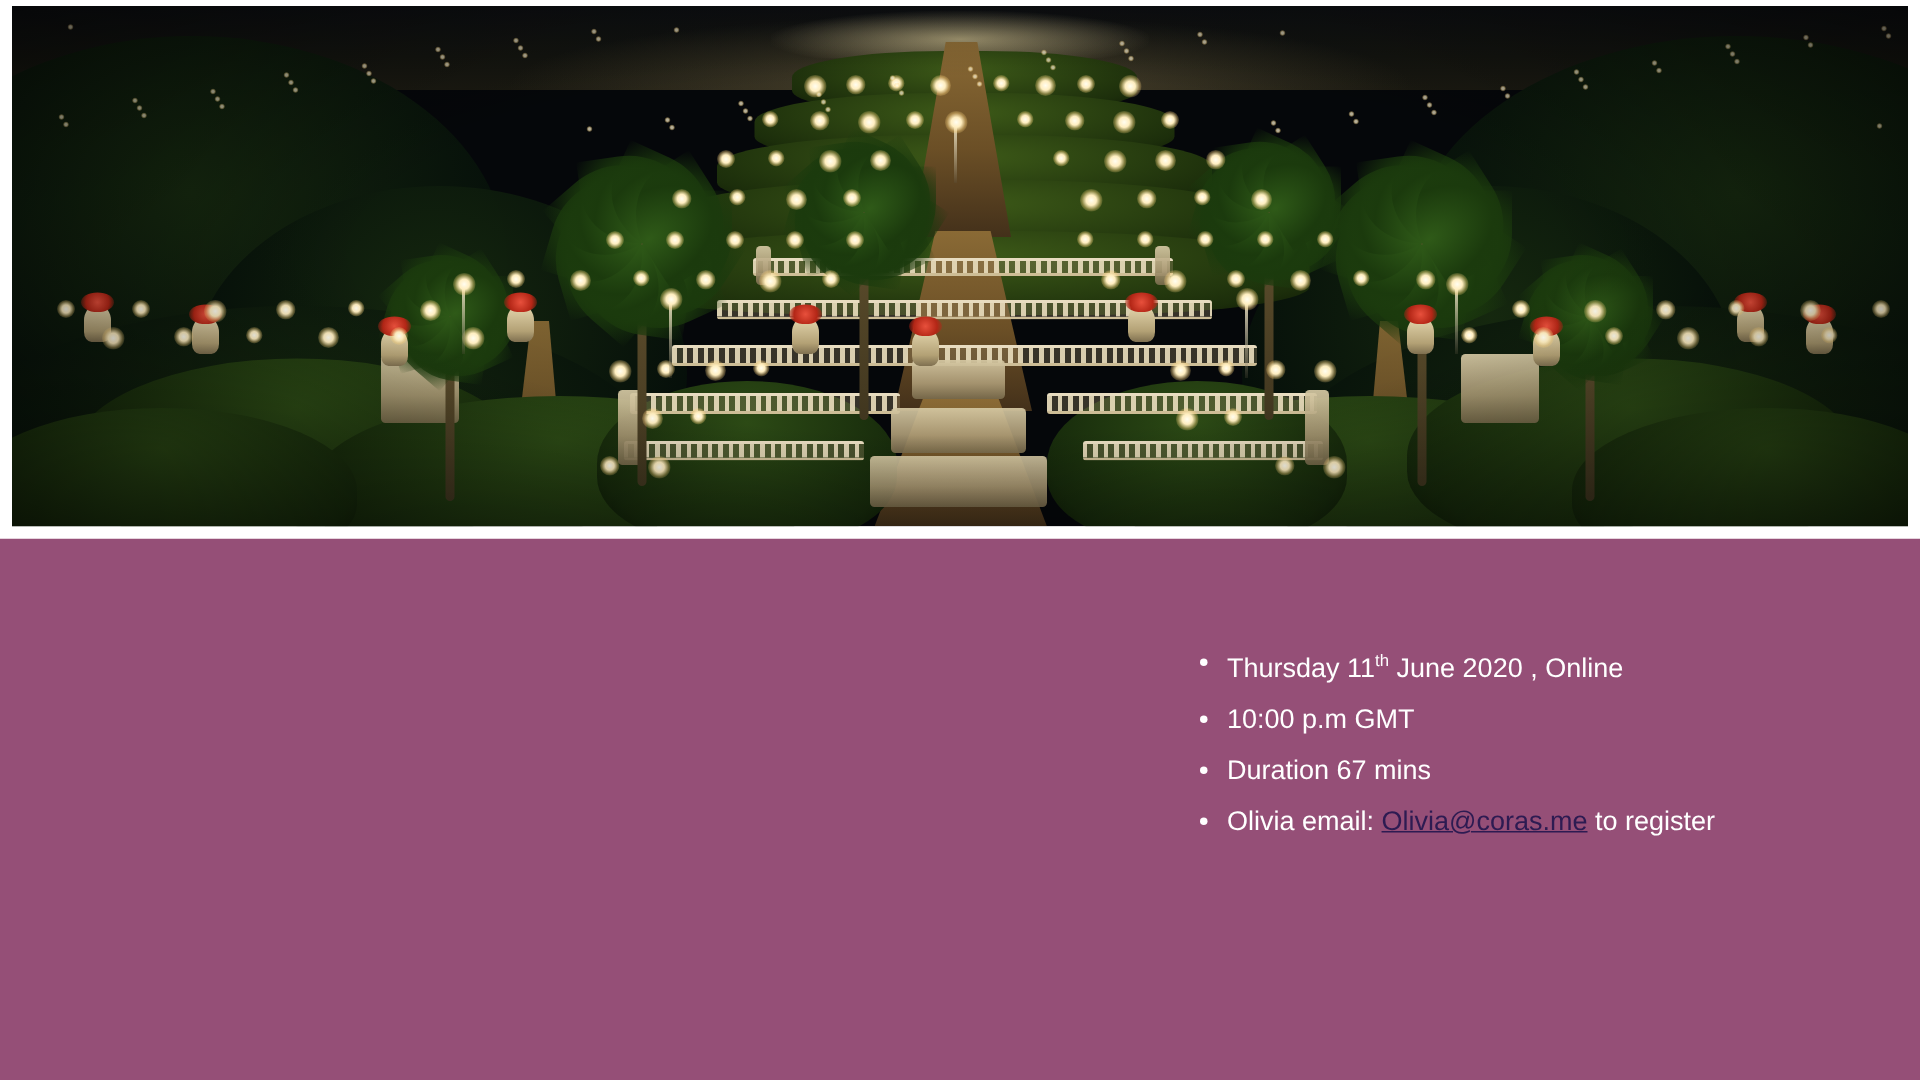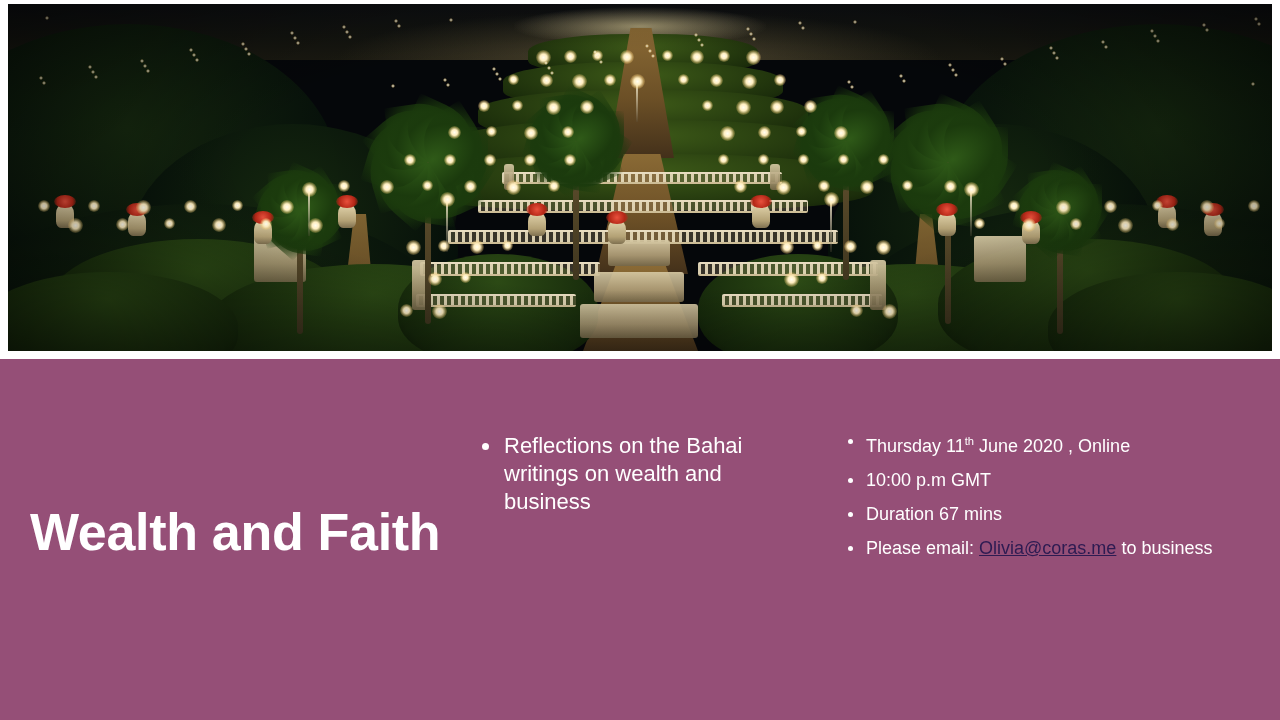--- a/index.html
+++ b/index.html
@@ -148,21 +148,21 @@
     white-space:nowrap;
   }
 
   .col-mid{
     position:absolute;
     left:470px; top:432px;
     width:320px;
   }
   .col-right{
     position:absolute;
-    left:838px; top:430px;
+    left:790px; top:430px;
     width:400px;
   }
 
   ul.bullets{ list-style:none; }
   .col-mid li{
     position:relative;
     padding-left:34px;
     color:#ffffff;
     font-size:22px;
     line-height:28px;
@@ -524,45 +524,37 @@
           <div class="lamp" style="left: 282px; top: 27px; width: 4px; height: 4px; opacity: 0.7;"></div>
           <div class="lamp" style="left: 383px; top: 80px; width: 4px; height: 4px; opacity: 0.7;"></div>
           <div class="lamp" style="left: 484px; top: 63px; width: 4px; height: 4px; opacity: 0.7;"></div>
           <div class="lamp" style="left: 585px; top: 46px; width: 4px; height: 4px; opacity: 0.7;"></div>
           <div class="lamp" style="left: 686px; top: 29px; width: 4px; height: 4px; opacity: 0.7;"></div>
         </div>
       <div class="vignette"></div>
     </div>
   </div>
 
-  <div class="slide-title">Wealth and Faith</div>
-
-  <div class="col-mid">
-    <ul class="bullets">
-      <li>
-        <span>Reflections on the Bahai writings on wealth and business</span>
-      </li>
-    </ul>
-  </div>
+
 
   <div class="col-right">
     <ul class="bullets">
 
       <li>
         <span>Thursday 11</span><sup>th</sup><span> June 2020 , Online</span>
       </li>
 
       <li>
         <span>10:00 p.m GMT</span>
       </li>
 
       <li>
         <span>Duration 67 mins</span>
       </li>
 
       <li>
-        <span>Please email: </span><a class="email-link" href="#">Olivia@coras.me</a><span>  to business</span>
+        <span>Olivia email: </span><a class="email-link" href="#">Olivia@coras.me</a><span>  to register</span>
       </li>
 
     </ul>
   </div>
 
 </div>
 
 </body></html>

